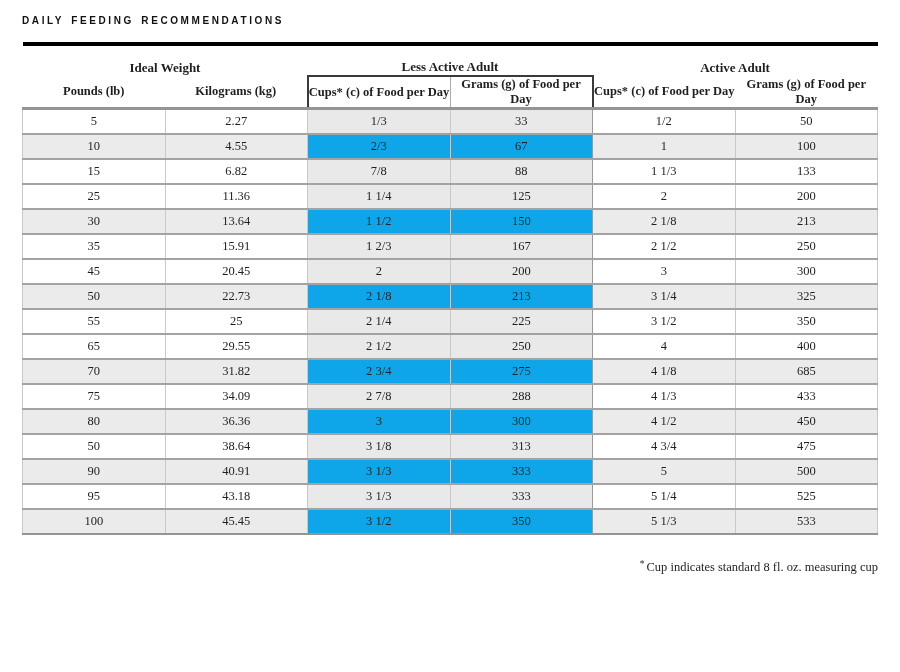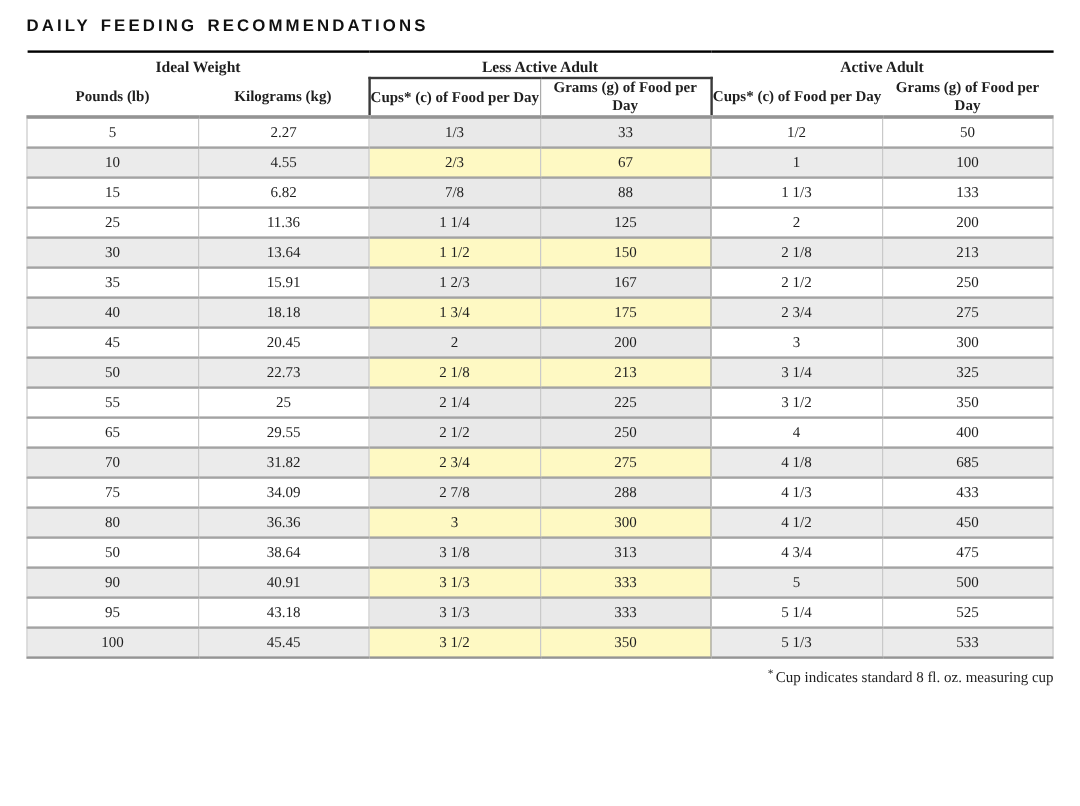--- a/index.html
+++ b/index.html
@@ -9,21 +9,21 @@
     background: #ffffff;
     overflow: hidden;
     font-family: "Liberation Serif", serif;
     color: #1f1f1f;
   }
   .page { padding: 12px 22px 0 22px; width: 900px; }
 
   .title {
     font-family: "Liberation Sans", sans-serif;
     font-weight: 700;
-    font-size: 14px;
+    font-size: 10px;
     letter-spacing: 2.6px;
     word-spacing: 2px;
     color: #111111;
     line-height: 18px;
     margin: 0 0 12px 0;
   }
 
   table.feeding {
     width: 856px;
     border-collapse: collapse;
@@ -32,24 +32,24 @@
   col { width: 16.6667%; }
 
   thead th {
     font-weight: 700;
     text-align: center;
     vertical-align: middle;
     background: #ffffff;
     padding: 0;
   }
   thead tr.group-row th {
-    border-top: 2px solid #000000;
+    border-top: 4px solid #000000;
     font-size: 13px;
     height: 22px;
-    padding-top: 3px;
+    padding-top: 13px;
   }
   thead tr.col-row th {
     font-size: 12.5px;
     height: 32px;
     border-bottom: 3px solid #949494;
   }
   thead tr.col-row th.box-l {
     border-left: 2px solid #3a3a3a;
     border-top: 2px solid #3a3a3a;
     border-right: 1px solid #ababab;
@@ -69,25 +69,25 @@
     border-left: 1px solid #c9c9c9;
     border-right: 1px solid #c9c9c9;
     padding: 0;
   }
   tbody td.gb-l { border-left: 1px solid #9a9a9a; }   
   tbody td.gb-r { border-right: 1px solid #9a9a9a; }
   tbody tr:last-child td { border-bottom: 2px solid #949494; }
 
   tbody td.shaded { background: #e9e9e9; }
   tbody tr.alt td { background: #ebebeb; }
-  tbody tr.alt td.shaded { background: #fef9c3; }
+  tbody tr.alt td.shaded { background: #0ea5e9; }
 
   .footnote {
     width: 856px;
-    margin-top: 8px;
+    margin-top: 24px;
     text-align: right;
     font-size: 12.5px;
     color: #1f1f1f;
   }
   .footnote .sup {
     font-size: 9.5px;
     vertical-align: 4px;
     padding-right: 2px;
   }
 </style>
@@ -164,28 +164,20 @@
           <td>213</td>
         </tr>
         <tr>
           <td>35</td>
           <td>15.91</td>
           <td class="shaded gb-l">1 2/3</td>
           <td class="shaded gb-r">167</td>
           <td>2 1/2</td>
           <td>250</td>
         </tr>
-        <tr class="alt">
-          <td>40</td>
-          <td>18.18</td>
-          <td class="shaded gb-l">1 3/4</td>
-          <td class="shaded gb-r">175</td>
-          <td>2 3/4</td>
-          <td>275</td>
-        </tr>
         <tr>
           <td>45</td>
           <td>20.45</td>
           <td class="shaded gb-l">2</td>
           <td class="shaded gb-r">200</td>
           <td>3</td>
           <td>300</td>
         </tr>
         <tr class="alt">
           <td>50</td>

